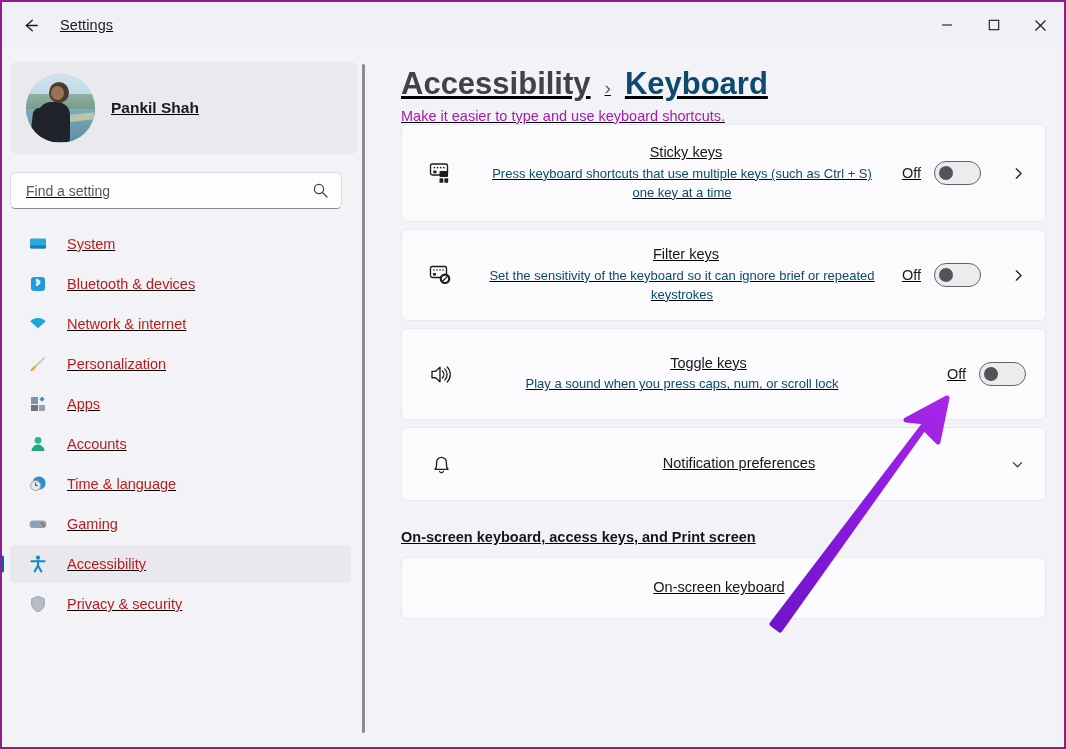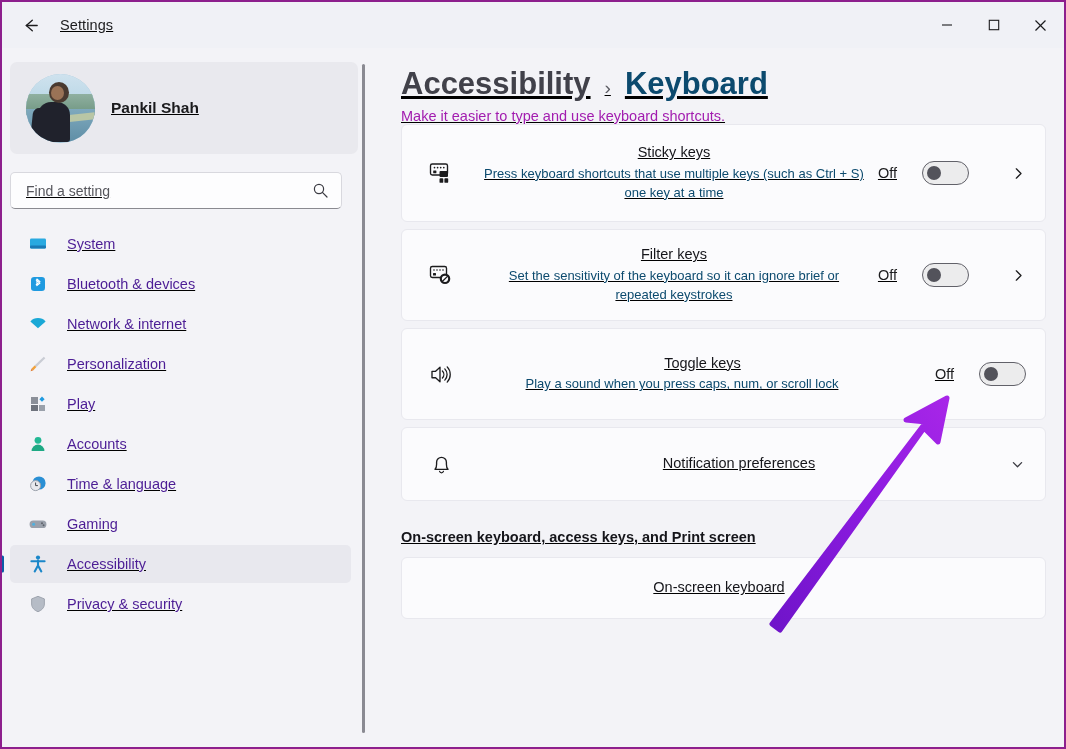--- a/index.html
+++ b/index.html
@@ -183,21 +183,21 @@
   .nav-icon {
     width: 22px; height: 22px;
     flex: 0 0 22px;
     display: flex;
     align-items: center;
     justify-content: center;
   }
   .nav-label {
     margin-left: 18px;
     font-size: 14.5px;
-    color: #4c1d95;
+    color: #b91c1c;
   }
 
   .sb-track {
     position: absolute;
     right: 10px;
     top: 16px;
     bottom: 14px;
     width: 3px;
   }
   .sb-thumb {
@@ -292,21 +292,21 @@
     font-size: 13px;
     color: #0c4a6e;
     line-height: 1.45;
     margin-top: 2px;
     max-width: 400px;
   }
 
   .toggle-group {
     display: flex;
     align-items: center;
-    gap: 25px;
+    gap: 13px;
     flex: 0 0 auto;
   }
   .toggle-state {
     font-size: 14.5px;
     color: #1c1c1e;
   }
   .switch {
     width: 47px; height: 24px;
     border-radius: 13px;
     background: #ececed;
@@ -451,21 +451,21 @@
 
         <div class="nav-item">
           <span class="nav-icon">
             <svg width="20" height="20" viewBox="0 0 20 20">
               <rect x="3" y="3" width="7" height="7" fill="#8b8f99"></rect>
               <rect x="3" y="11" width="7" height="6" fill="#6f737d"></rect>
               <rect x="11" y="11" width="6" height="6" fill="#9aa0aa"></rect>
               <path d="M14 2.6 L16.6 5.2 L14 7.8 L11.4 5.2 Z" fill="#1f9ae0"></path>
             </svg>
           </span>
-          <span class="nav-label">Play</span>
+          <span class="nav-label">Apps</span>
         </div>
 
         <div class="nav-item">
           <span class="nav-icon">
             <svg width="20" height="20" viewBox="0 0 20 20">
               <circle cx="10" cy="6.3" r="3.4" fill="#22b894"></circle>
               <path d="M3.6 17 A6.4 6.4 0 0 1 16.4 17 Z" fill="#1ea984"></path>
             </svg>
           </span>
           <span class="nav-label">Accounts</span>

